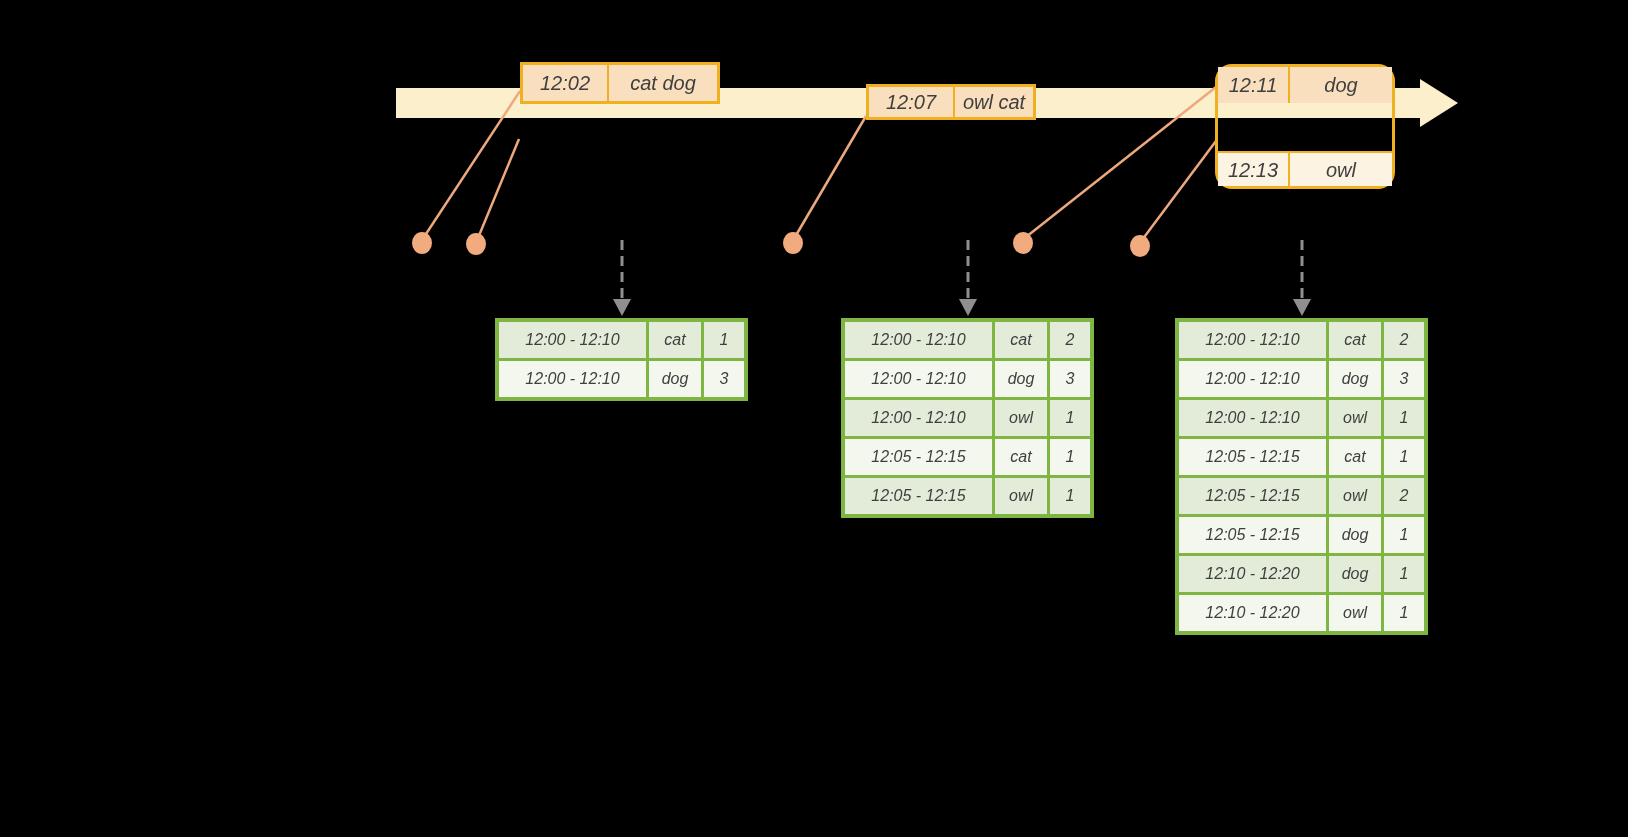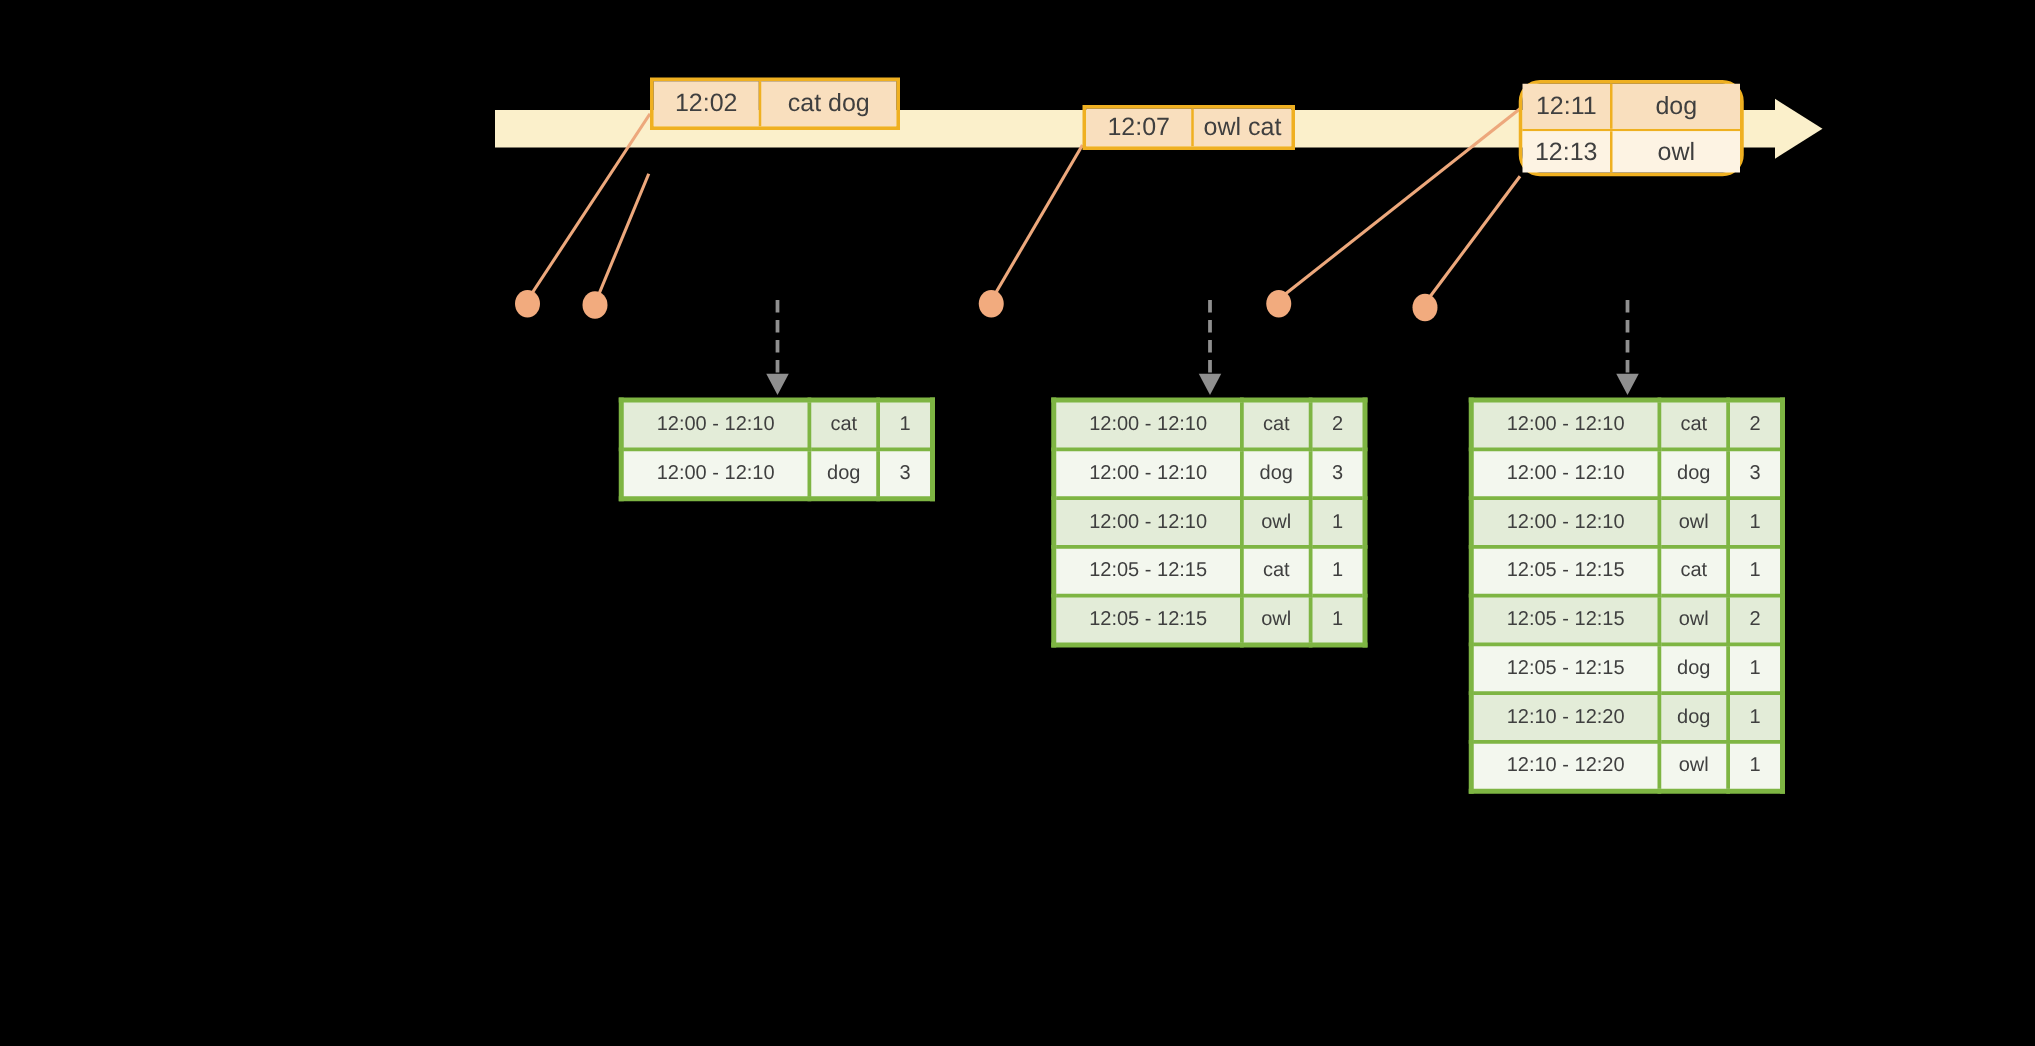--- a/index.html
+++ b/index.html
@@ -15,20 +15,21 @@
     --result-row-light:#f3f7ee;
     --trigger-arrow:#8f8f8f;
     --text:#3f3f3f;
   }
   html,body{margin:0;padding:0;background:var(--background,#000);}
   .canvas{
     position:relative;width:1628px;height:690px;overflow:hidden;
     background:var(--background,#000);
     font-family:"Liberation Sans", sans-serif;
     color:var(--text,#3f3f3f);
+    font-style:italic;
   }
   .gfx{position:absolute;left:0;top:0;}
   .band{fill:var(--timeline-band,#fbf0cb);}
   .arrowhead{fill:var(--timeline-band,#fbf0cb);}
   .con{stroke:var(--connector,#eda87c);stroke-width:2.5;}
   .dot{fill:var(--dot,#f2ab7e);}
   .trig-line{stroke:var(--trigger-arrow,#8f8f8f);stroke-width:3;stroke-dasharray:10 6;}
   .trig-head{fill:var(--trigger-arrow,#8f8f8f);}
 
   
@@ -38,21 +39,21 @@
     font-size:20px;line-height:1;
   }
   .erow{display:flex;box-sizing:border-box;}
   .erow + .erow{border-top:2px solid var(--event-border,#efb021);}
   .ecell{display:flex;align-items:center;justify-content:center;box-sizing:border-box;}
   .ewords{border-left:2px solid var(--event-border,#efb021);flex:1;}
   .edark .ecell{background:var(--event-row-dark,#f9dfbe);}
   .elight .ecell{background:var(--event-row-light,#fdf3e3);}
   .et1 .erow{height:36px;} .et1 .erow+ .erow{height:35px;} .et1 .etime{width:84px;}
   .et2 .erow{height:30px;} .et2 .etime{width:84px;}
-  .et3 .erow{height:36px;} .et3 .erow+ .erow{height:35px;} .et3 .etime{width:70px;}
+  .et3 .erow{height:36px;} .et3 .erow+ .erow{height:35px;margin-top:48px;} .et3 .etime{width:70px;}
 
   
   .rtable{
     position:absolute;border-collapse:collapse;
     border:4px solid var(--result-border,#7eb543);
     font-size:16px;
   }
   .rtable td{
     border:3px solid var(--result-border,#7eb543);
     height:36px;text-align:center;padding:0;color:var(--text,#3f3f3f);

